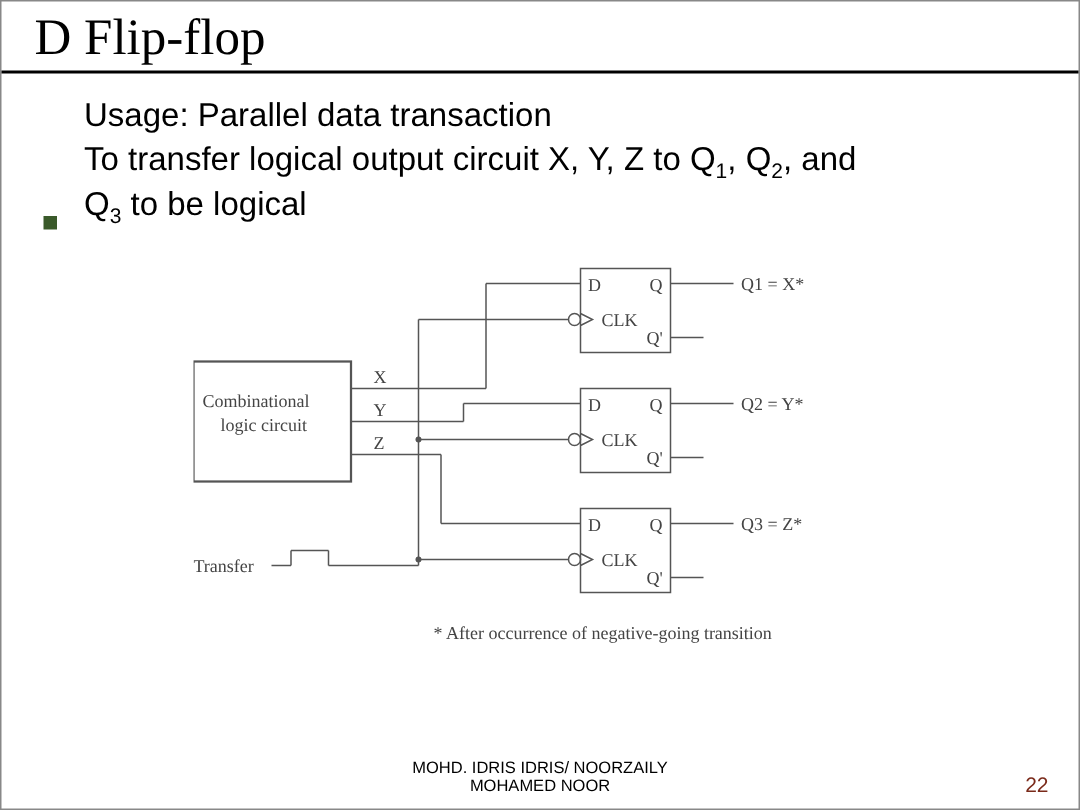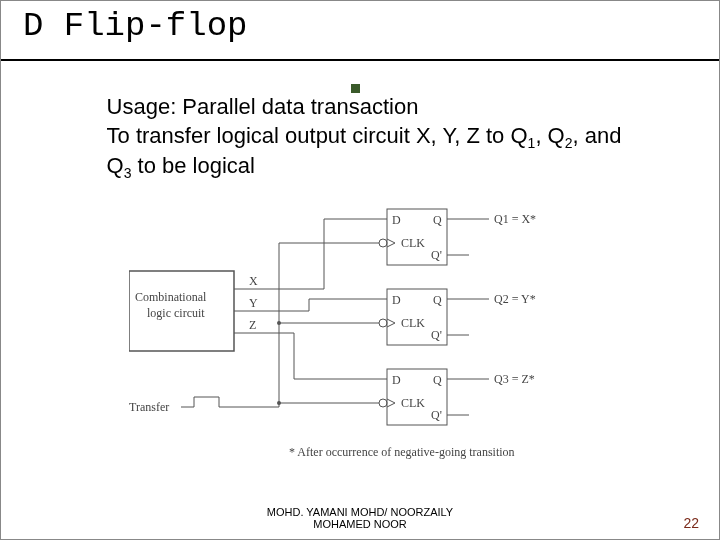--- a/index.html
+++ b/index.html
@@ -13,33 +13,32 @@
     box-sizing: border-box;
   }
   .slide {
     width: 720px;
     height: 540px;
     position: relative;
     border: 1px solid #888;
     box-sizing: border-box;
   }
   .title {
-    font-family: Liberation Mono, monospace;
+    font-family: Liberation Serif, serif;
     font-size: 34px;
-    padding: 6px 0 14px 22px;
+    padding: 6px 0 2px 22px;
     border-bottom: 2px solid #000;
     margin-bottom: 14px;
   }
   .body-area {
     padding: 0 20px 0 28px;
   }
   .bullet-row {
     display: flex;
-    align-items: center;
-    flex-direction: column;
+    align-items: flex-end;
   }
   .bullet {
     width: 9px;
     height: 9px;
     background: #3a5a2a;
     margin-top: 9px;
     flex: 0 0 9px;
     margin-right: 18px;
   }
   .body-text {
@@ -171,17 +170,17 @@
         <line x1="318" y1="178" x2="360" y2="178" stroke="#555"></line>
         <line x1="318" y1="214" x2="340" y2="214" stroke="#555"></line>
         <text class="wire-label" x="365" y="182">Q3 = Z*</text>
 
         <text class="note-label" x="160" y="255">* After occurrence of negative-going transition</text>
       </svg>
     </div>
   </div>
 
   <div class="footer-center">
-    <span>MOHD. YAMANI MOHD/ NOORZAILY</span><br>
+    <span>MOHD. IDRIS IDRIS/ NOORZAILY</span><br>
     <span>MOHAMED NOOR</span>
   </div>
   <div class="page-number">22</div>
 </div>
 
 </body></html>

